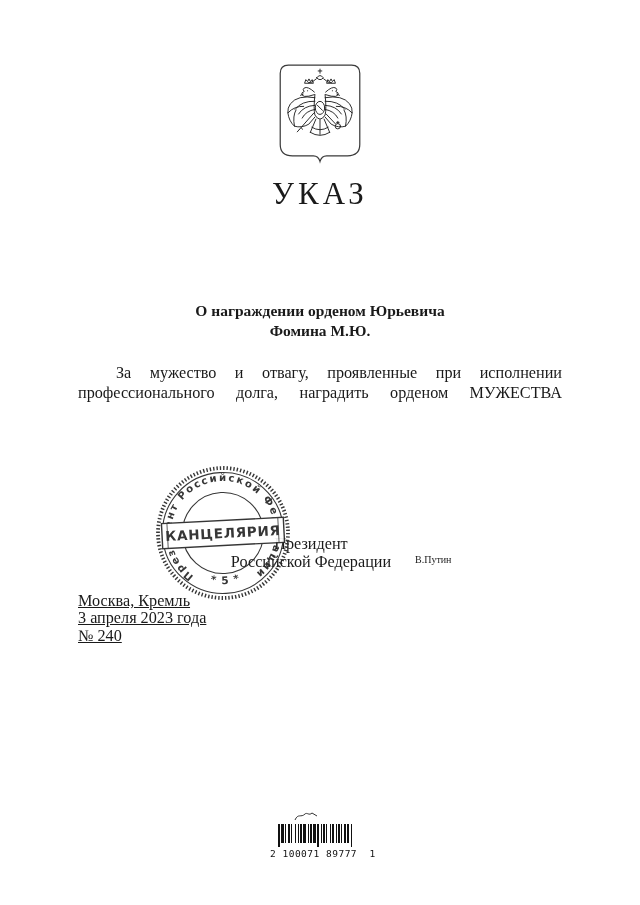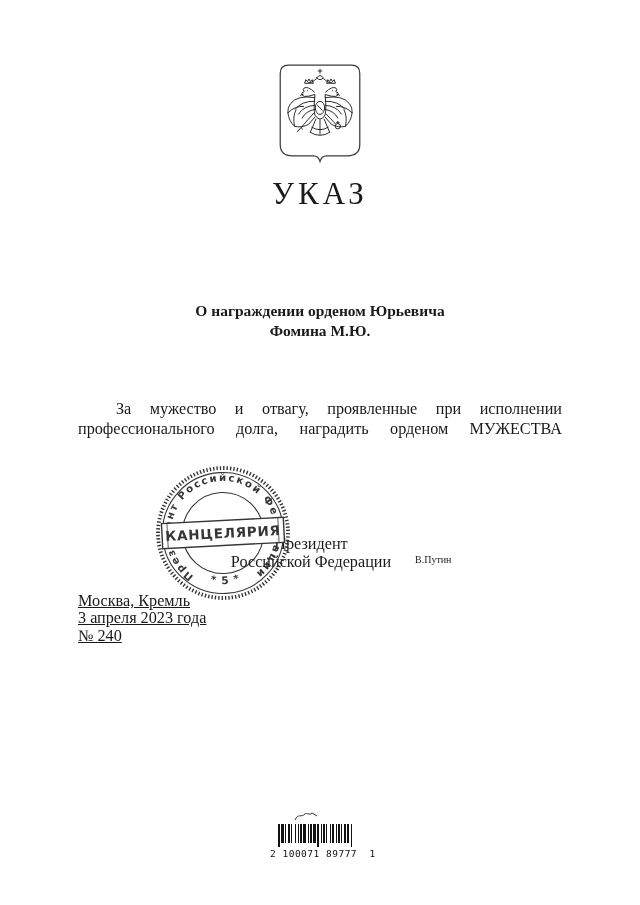--- a/index.html
+++ b/index.html
@@ -19,21 +19,21 @@
   }
   .subject {
     position:absolute; top:301px; left:0; width:640px; text-align:center;
     font-weight:bold; font-size:15.5px; line-height:19.5px;
   }
   .body-text {
     position:absolute; left:78px; top:364px; width:484px;
     font-size:16.2px; line-height:19.6px;
   }
   .body-line { text-align:justify; text-align-last:justify; }
-  .body-line.first { padding-left:38px;margin-top:36px; }
+  .body-line.first { padding-left:38px; }
   .body-line.last { text-align-last:left; }
   .sig-title {
     position:absolute; left:228px; top:535px; width:166px; text-align:center;
     font-size:16.2px; line-height:18px;
   }
   .sig-name { position:absolute; left:415px; top:554px; font-size:10px; }
   .stamp { position:absolute; left:148px; top:458px; width:150px; height:150px; opacity:0.92; }
   .stamp text { fill:#262626; }
   .footer {
     position:absolute; left:78px; top:593px; font-size:16.2px; line-height:17.3px;text-decoration:underline;

